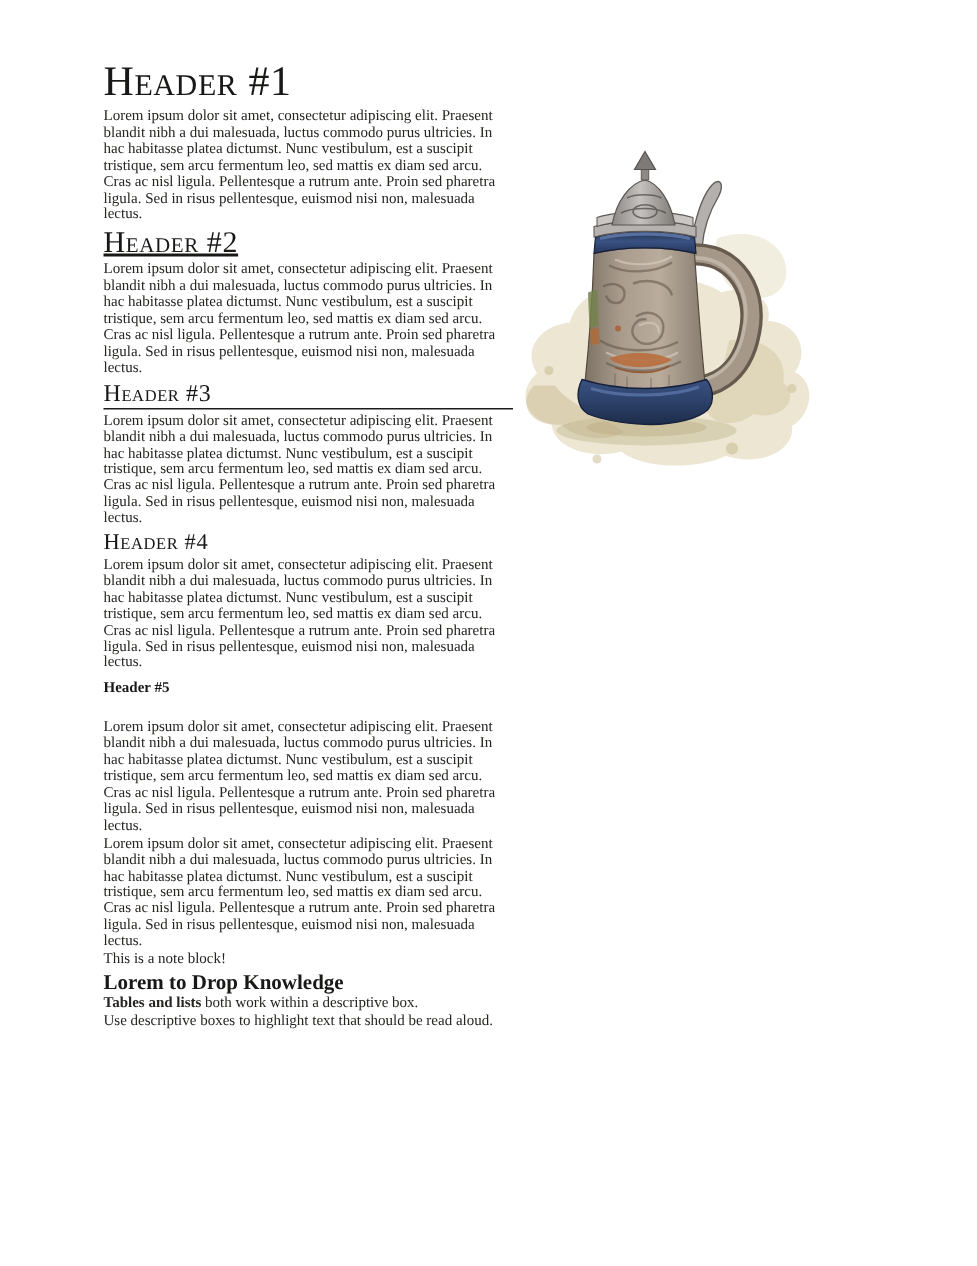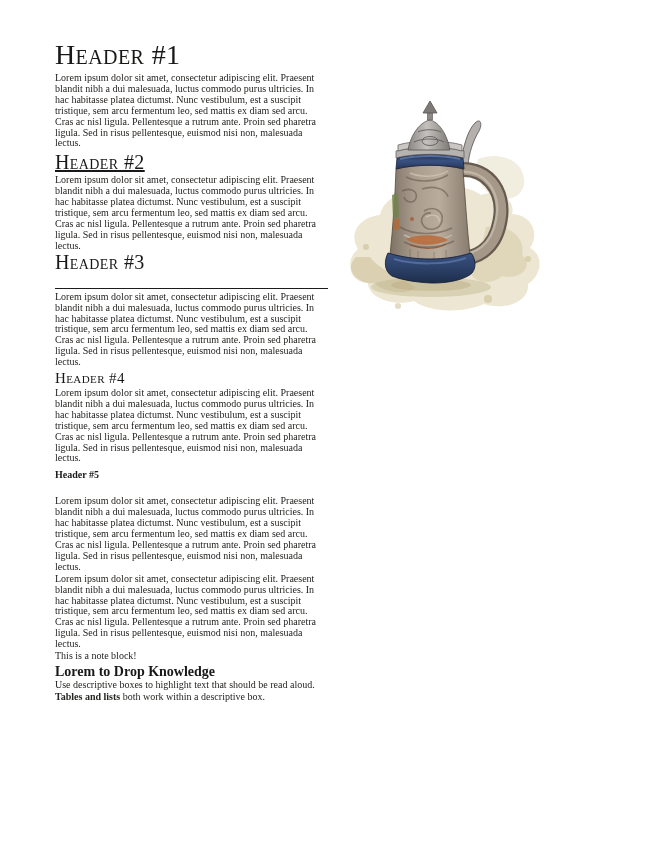--- a/index.html
+++ b/index.html
@@ -6,35 +6,35 @@
   body {
     width: 651px; height: 844px;
     background: #ffffff;
     position: relative;
     overflow: hidden;
     font-family: "Liberation Serif", "DejaVu Serif", serif;
     color: #21201e;
   }
   .text-column {
     position: absolute;
-    left: 55px; top: 40px;
+    left: 69px; top: 40px;
     width: 273px;
   }
   .hdr {
     font-family: "Liberation Serif", "DejaVu Serif", serif;
     font-weight: 400;
     font-variant: small-caps;
     font-variant-caps: small-caps;
     letter-spacing: 0.4px;
     color: #191817;
   }
   .h1 { font-size: 28px; line-height: 30px; margin: 0 0 3px 0; }
   .h2 { font-size: 20px; line-height: 22px; margin: 2px 0 2px 0; text-decoration: underline; }
-  .h3 { font-size: 20px; line-height: 17px; margin: 2px 0 3px 0;
-        border-bottom: 1.6px solid #1c1b1a; padding-bottom: 17px; }
+  .h3 { font-size: 16px; line-height: 17px; margin: 2px 0 3px 0;
+        border-bottom: 1.6px solid #1c1b1a; padding-bottom: 1px; }
   .h4 { font-size: 15px; line-height: 16px; margin: 2px 0 2px 0; }
   .h5 { font-size: 10px; line-height: 15px; margin: 3px 0 14px 0;
         font-variant: normal; font-variant-caps: normal; font-weight: 700; letter-spacing: 0; }
   .h6 { font-size: 11.5px; line-height: 12px; margin: 3px 0 2px 0;
         font-variant: normal; font-variant-caps: normal; font-weight: 700; letter-spacing: 0; }
   .body-para {
     font-size: 10px;
     line-height: 10.9px;
     margin: 0 0 1px 0;
     color: #262421;
@@ -71,22 +71,22 @@
   <p class="body-para">Lorem ipsum dolor sit amet, consectetur adipiscing elit. Praesent blandit nibh a dui malesuada, luctus commodo purus ultricies. In hac habitasse platea dictumst. Nunc vestibulum, est a suscipit tristique, sem arcu fermentum leo, sed mattis ex diam sed arcu. Cras ac nisl ligula. Pellentesque a rutrum ante. Proin sed pharetra ligula. Sed in risus pellentesque, euismod nisi non, malesuada lectus.</p>
 
   <div class="hdr h5">Header #5</div>
   <p class="body-para">Lorem ipsum dolor sit amet, consectetur adipiscing elit. Praesent blandit nibh a dui malesuada, luctus commodo purus ultricies. In hac habitasse platea dictumst. Nunc vestibulum, est a suscipit tristique, sem arcu fermentum leo, sed mattis ex diam sed arcu. Cras ac nisl ligula. Pellentesque a rutrum ante. Proin sed pharetra ligula. Sed in risus pellentesque, euismod nisi non, malesuada lectus.</p>
 
   <p class="body-para">Lorem ipsum dolor sit amet, consectetur adipiscing elit. Praesent blandit nibh a dui malesuada, luctus commodo purus ultricies. In hac habitasse platea dictumst. Nunc vestibulum, est a suscipit tristique, sem arcu fermentum leo, sed mattis ex diam sed arcu. Cras ac nisl ligula. Pellentesque a rutrum ante. Proin sed pharetra ligula. Sed in risus pellentesque, euismod nisi non, malesuada lectus.</p>
 
   <p class="body-para">This is a note block!</p>
 
   <div class="block-heading">Lorem to Drop Knowledge</div>
+  <p class="body-para"><span class="bold-lead">Tables and lists</span><span> both work within a descriptive box.</span></p>
   <p class="body-para">Use descriptive boxes to highlight text that should be read aloud.</p>
-  <p class="body-para"><span class="bold-lead">Tables and lists</span><span> both work within a descriptive box.</span></p>
 
 </div>
 
 <div class="illustration">
   <svg viewBox="0 0 205 218" xmlns="http://www.w3.org/2000/svg">
     <defs>
       <linearGradient id="bodyGrad" x1="0" y1="0" x2="1" y2="0">
         <stop offset="0" stop-color="#7d7265"></stop>
         <stop offset="0.3" stop-color="#a99c8d"></stop>
         <stop offset="0.62" stop-color="#b9ac9c"></stop>

